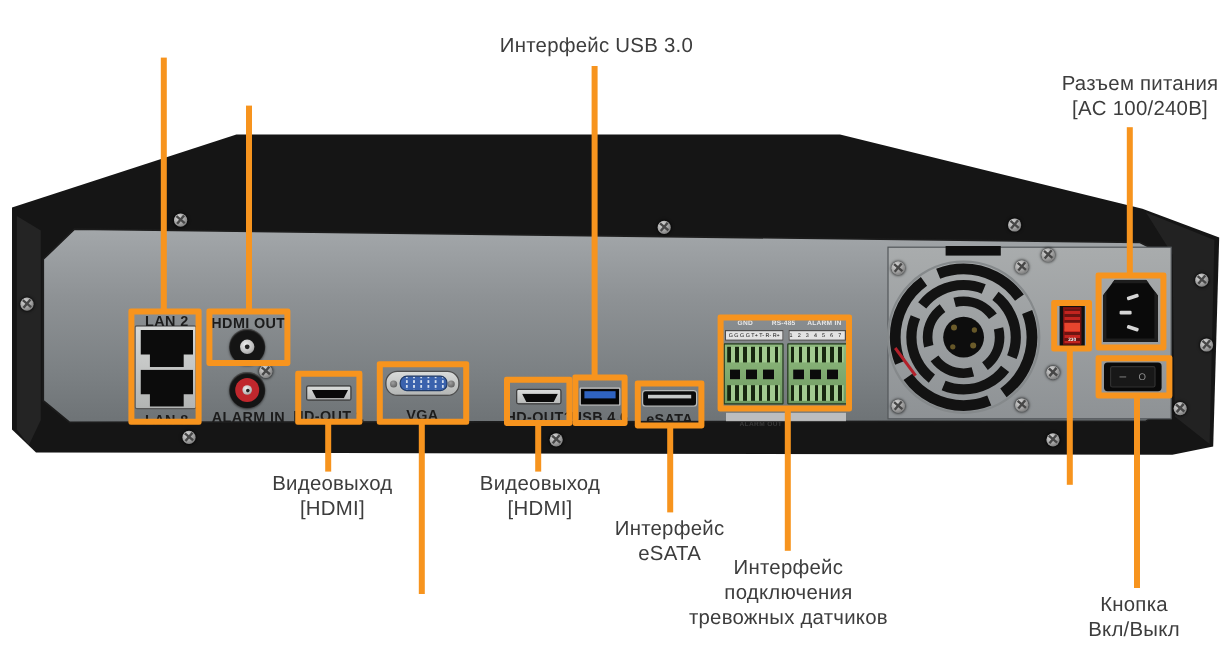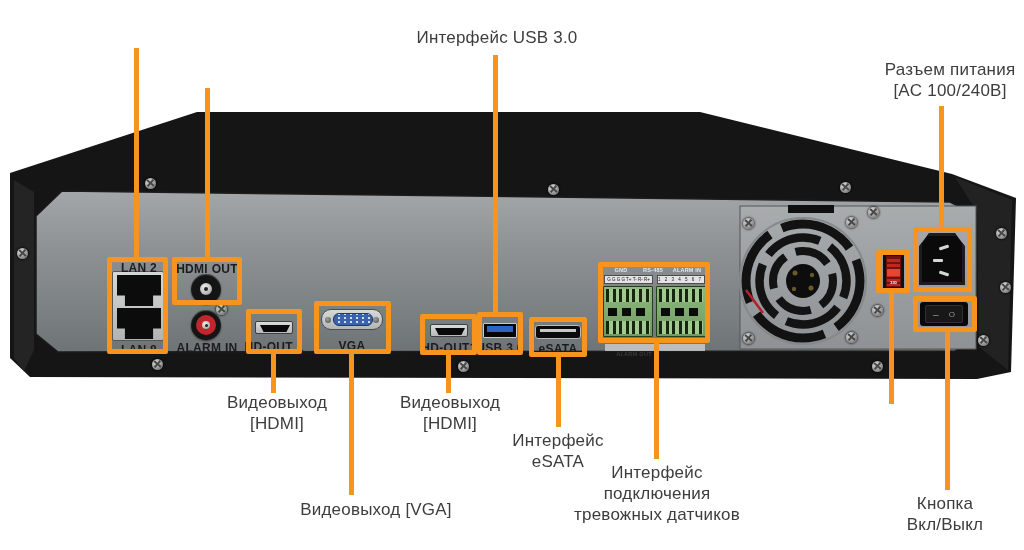--- a/index.html
+++ b/index.html
@@ -164,21 +164,21 @@
   <div class="silk" style="left:352px;top:339px;">VGA</div>
 
   <div class="port hdmi" style="left:430px;top:324px;width:38px;height:13px;">
     <div class="hdmi-in"></div>
   </div>
   <div class="silk" style="left:449px;top:341px;">HD-OUT1</div>
 
   <div class="port usb" style="left:483px;top:323px;width:34px;height:15px;">
     <div class="usb-tongue"></div>
   </div>
-  <div class="silk" style="left:500px;top:341px;">USB 3.6</div>
+  <div class="silk" style="left:500px;top:341px;">USB 4.6</div>
 
   <div class="port esata" style="left:535px;top:325px;width:46px;height:14px;">
     <div class="esata-bar"></div>
   </div>
   <div class="silk" style="left:558px;top:342px;">eSATA</div>
 
   <div class="term" style="left:603px;top:267px;width:103px;height:72px;">
     <div class="silk-light tlabel" style="left:18px;top:0;">GND</div>
     <div class="silk-light tlabel" style="left:50px;top:0;">RS-485</div>
     <div class="silk-light tlabel" style="left:84px;top:0;">ALARM IN</div>
@@ -239,21 +239,20 @@
   <div class="hline" style="left:556px;top:356px;height:71px;"></div>
   <div class="hline" style="left:654px;top:342px;height:117px;"></div>
   <div class="hline" style="left:889px;top:292px;height:112px;"></div>
   <div class="hline" style="left:945px;top:331px;height:159px;"></div>
 
   <div class="clabel" style="left:377px;top:27px;">Интерфейс USB 3.0</div>
   <div class="clabel" style="left:830px;top:59px;">Разъем питания
 [AC 100/240В]</div>
   <div class="clabel" style="left:157px;top:392px;">Видеовыход
 [HDMI]</div>
-  <div class="clabel" style="left:256px;top:499px;">Видеовыход [VGA]</div>
   <div class="clabel" style="left:330px;top:392px;">Видеовыход
 [HDMI]</div>
   <div class="clabel" style="left:438px;top:430px;">Интерфейс
 eSATA</div>
   <div class="clabel" style="left:517px;top:462px;width:280px;">Интерфейс
 подключения
 тревожных датчиков</div>
   <div class="clabel" style="left:825px;top:493px;">Кнопка
 Вкл/Выкл</div>
 

